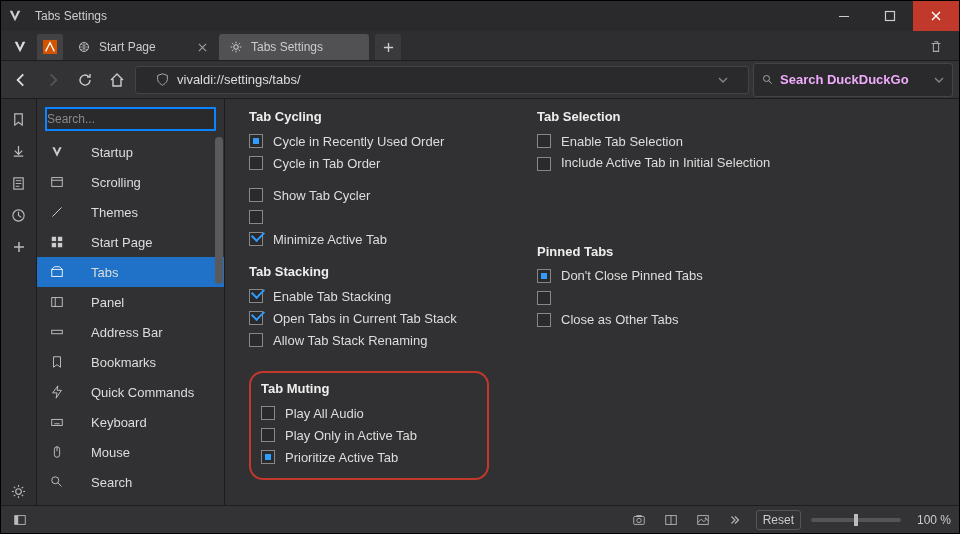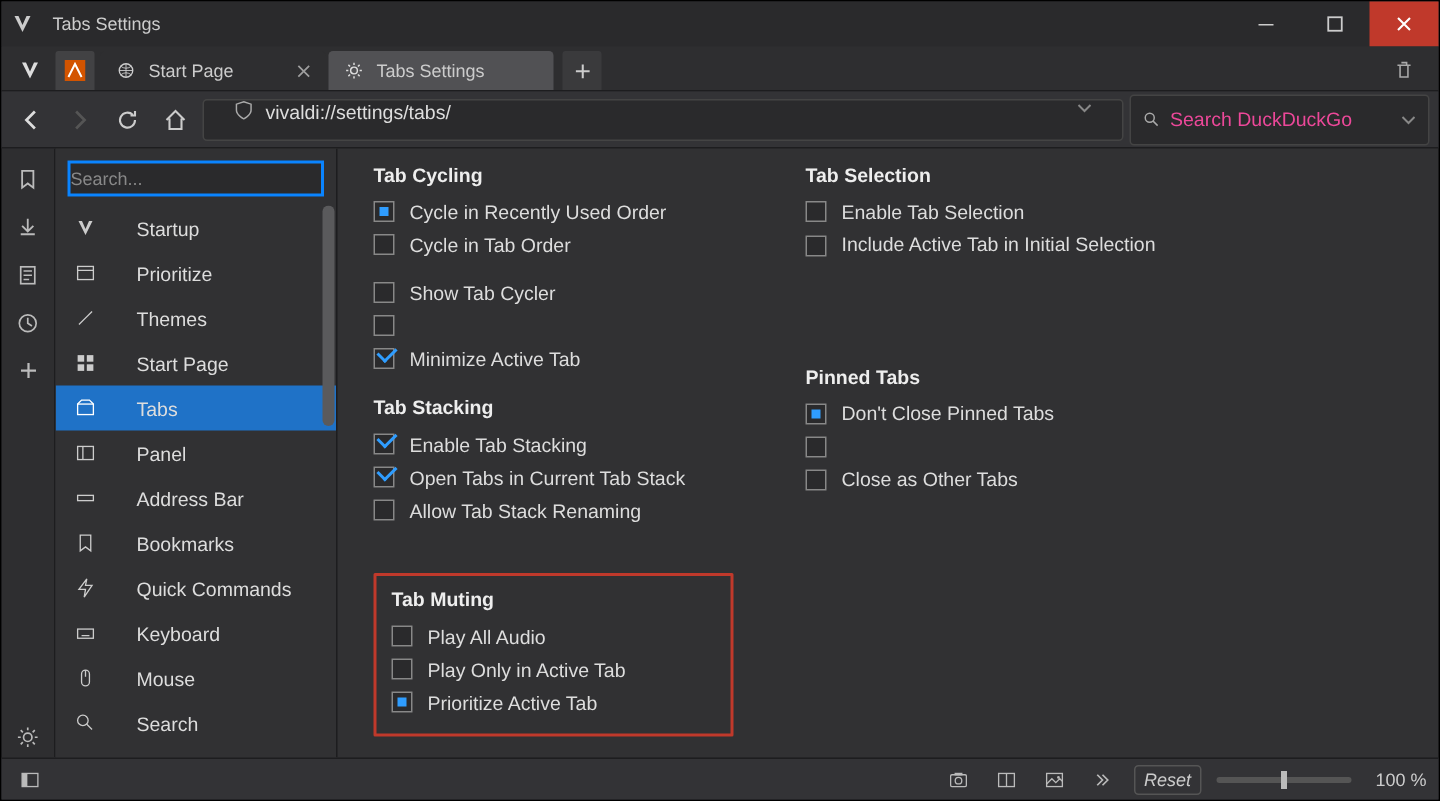--- a/index.html
+++ b/index.html
@@ -20,24 +20,24 @@
   .tab { height:26px; display:flex; align-items:center; padding:0 10px; background:#2e2e30; color:#ccc; font-size:12px; border-radius:3px 3px 0 0; margin-right:2px; min-width:150px; position:relative; }
   .tab.active { background:#515154; }
   .tab .tab-ico { width:14px; height:14px; margin-right:8px; display:flex; align-items:center; justify-content:center; }
   .tab .tab-close { margin-left:auto; opacity:.7; }
   .newtab-btn { width:26px; height:26px; display:flex; align-items:center; justify-content:center; background:#3a3a3c; color:#ccc; margin-left:4px; border-radius:2px 2px 0 0;}
   .trash { margin-left:auto; width:26px; height:26px; display:flex; align-items:center; justify-content:center; color:#aaa; margin-right:4px;}
   
   .addrbar { height:38px; background:#333336; display:flex; align-items:center; padding:0 6px; gap:4px; border-bottom:1px solid #1d1d1f;}
   .addr-btn { width:28px; height:28px; display:flex; align-items:center; justify-content:center; color:#bbb; border-radius:3px; }
   .addr-btn.dis { color:#555; }
-  .url-field { flex:1; height:28px; background:#2a2a2c; border:1px solid #444; border-radius:3px; display:flex; align-items:flex-start; padding:0 20px; color:#ddd; }
+  .url-field { flex:1; height:28px; background:#2a2a2c; border:1px solid #444; border-radius:3px; display:flex; align-items:center; padding:0 20px; color:#ddd; }
   .url-field .shield { margin-right:8px; color:#aaa; }
   .url-field .dd { margin-left:auto; color:#888; }
-  .search-field { width:200px; height:28px; background:#2a2a2c; border:1px solid #444; border-radius:3px; display:flex; align-items:center; padding:16px 8px; color:#ec4899; }
+  .search-field { width:200px; height:28px; background:#2a2a2c; border:1px solid #444; border-radius:3px; display:flex; align-items:center; padding:16px 8px; color:#f0abfc;font-weight:bold; }
   .search-field .dd { margin-left:auto; color:#888; }
   
   .main { flex:1; display:flex; overflow:hidden; }
   
   .panelbar { width:36px; background:#2e2e30; display:flex; flex-direction:column; align-items:center; padding-top:6px; gap:4px; border-right:1px solid #1d1d1f;}
   .panel-btn { width:28px; height:28px; display:flex; align-items:center; justify-content:center; color:#bbb; border-radius:3px; }
   .panelbar .spacer { flex:1; }
   
   .settings-body { flex:1; display:flex; background:#313133; overflow:hidden; }
   .settings-nav { width:188px; background:#313133; display:flex; flex-direction:column; border-right:1px solid #1d1d1f; position:relative;}
@@ -54,29 +54,29 @@
   
   .settings-content { flex:1; padding:10px 16px 12px 24px; overflow:hidden; display:flex; gap:48px;}
   .col { width:240px; display:flex; flex-direction:column; }
   .section-title { font-weight:600; color:#eee; font-size:13px; margin-bottom:6px; }
   .opt { display:flex; align-items:center; gap:10px; height:22px; color:#ddd; font-size:13px; }
   .opt .cb { width:14px; height:14px; border:1px solid #888; background:#2a2a2c; position:relative; flex-shrink:0;}
   .opt .cb.checked::after { content:""; position:absolute; left:2px; top:-2px; width:10px; height:6px; border-left:2px solid #2f9dff; border-bottom:2px solid #2f9dff; transform:rotate(-45deg); }
   .opt .rb { width:14px; height:14px; border:1px solid #888; background:#2a2a2c; position:relative; flex-shrink:0; }
   .opt .rb.on::after { content:""; position:absolute; left:3px; top:3px; width:6px; height:6px; background:#2f9dff; }
   .group { margin-bottom:14px; }
-  .highlight-box { border:2px solid #c0392b; padding:8px 10px 10px 10px; margin-top:17px; border-radius:1px; }
+  .highlight-box { border:2px solid #c0392b; padding:8px 10px 10px 10px; margin-top:6px; border-radius:14px; }
   
   .statusbar { height:28px; background:#333336; border-top:1px solid #1d1d1f; display:flex; align-items:center; padding:0 8px; gap:10px;}
   .status-ico { width:22px; height:22px; display:flex; align-items:center; justify-content:center; color:#bbb; }
   .statusbar .flex { flex:1; }
   .zoom-slider { width:90px; height:4px; background:#555; position:relative; border-radius:2px;}
   .zoom-slider .knob { position:absolute; left:43px; top:-4px; width:4px; height:12px; background:#bbb; }
   .zoom-label { color:#ccc; font-size:12px; width:40px; text-align:right;}
-  .reset-btn { color:#ccc; font-size:12px; padding:2px 6px; border:1px solid #555; border-radius:3px;font-style:italic;}
+  .reset-btn { color:#ccc; font-size:12px; padding:2px 6px; border:1px solid #555; border-radius:3px;}
   svg { display:block; }
 </style>
 </head>
 <body>
 
 <div class="window">
 
   <div class="titlebar">
     <div class="v-logo">
       <svg viewBox="0 0 24 24" width="16" height="16">
@@ -272,21 +272,21 @@
               </span>
               <span>Startup</span>
             </div>
           <div class="nav-item">
               <span class="ico">
                 <svg viewBox="0 0 16 16" width="14" height="14">
                   <rect x="2" y="3" width="12" height="10" fill="none" stroke="#ccc"></rect>
                   <line x1="2" y1="6" x2="14" y2="6" stroke="#ccc"></line>
                 </svg>
               </span>
-              <span>Prioritize</span>
+              <span>Scrolling</span>
             </div>
           <div class="nav-item">
               <span class="ico">
                 <svg viewBox="0 0 16 16" width="14" height="14">
                   <path d="M3 13 L6 10 L13 3 L10 6 L3 13" fill="none" stroke="#ccc"></path>
                 </svg>
               </span>
               <span>Themes</span>
             </div>
           <div class="nav-item">

